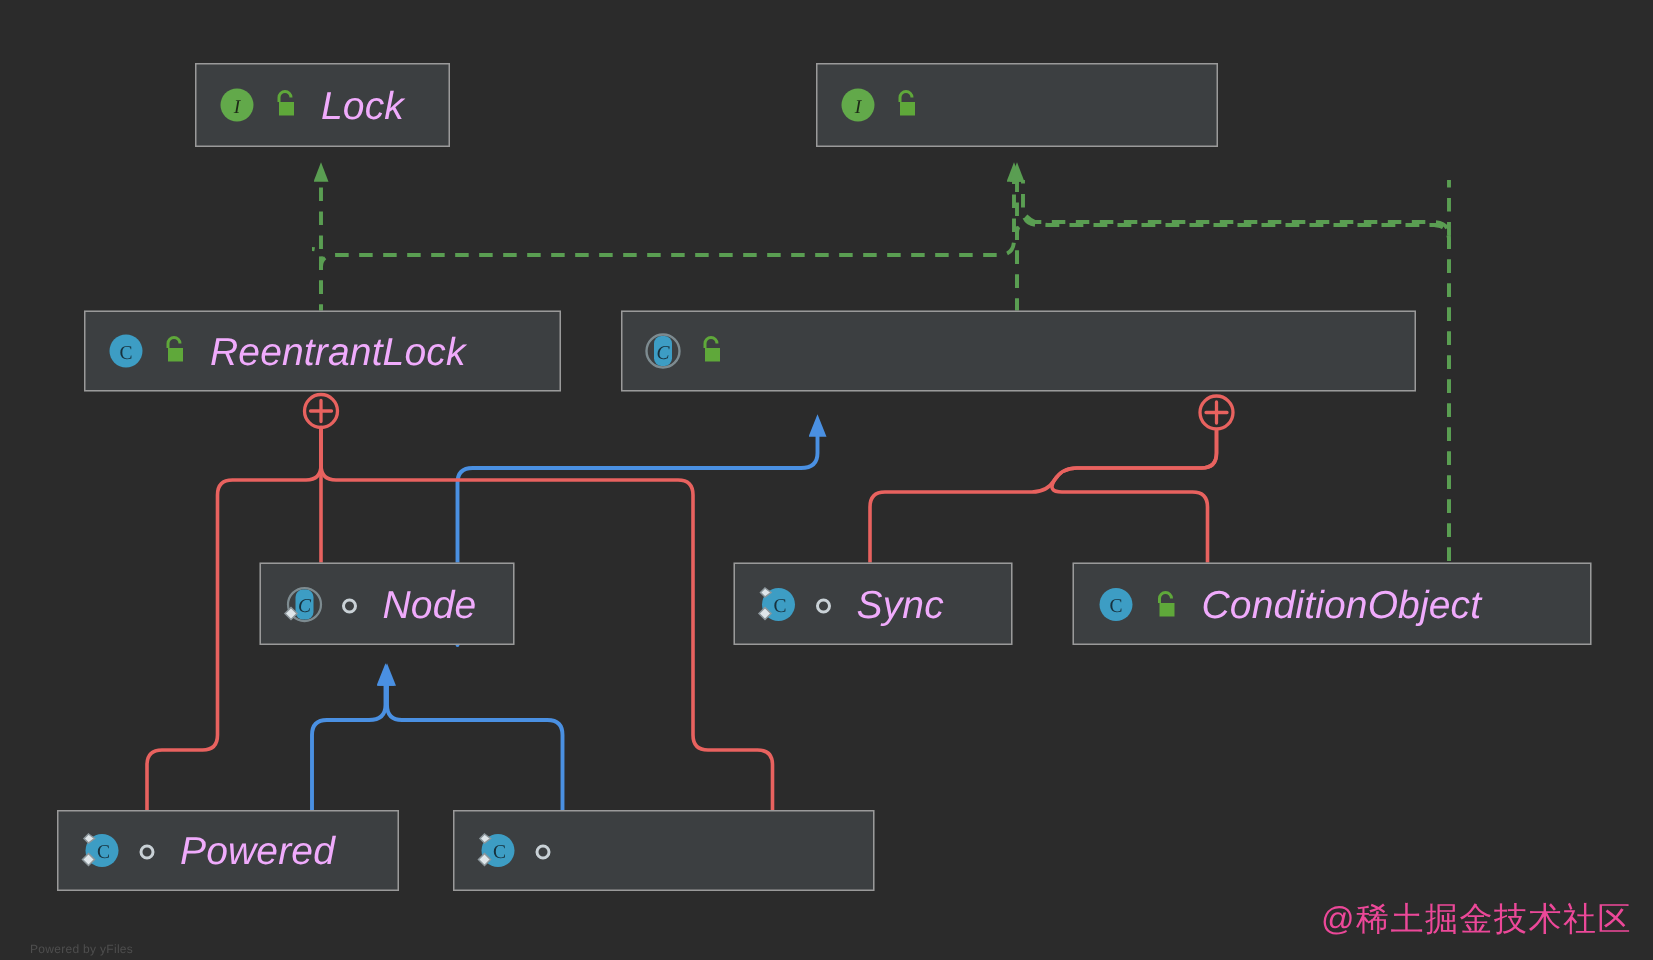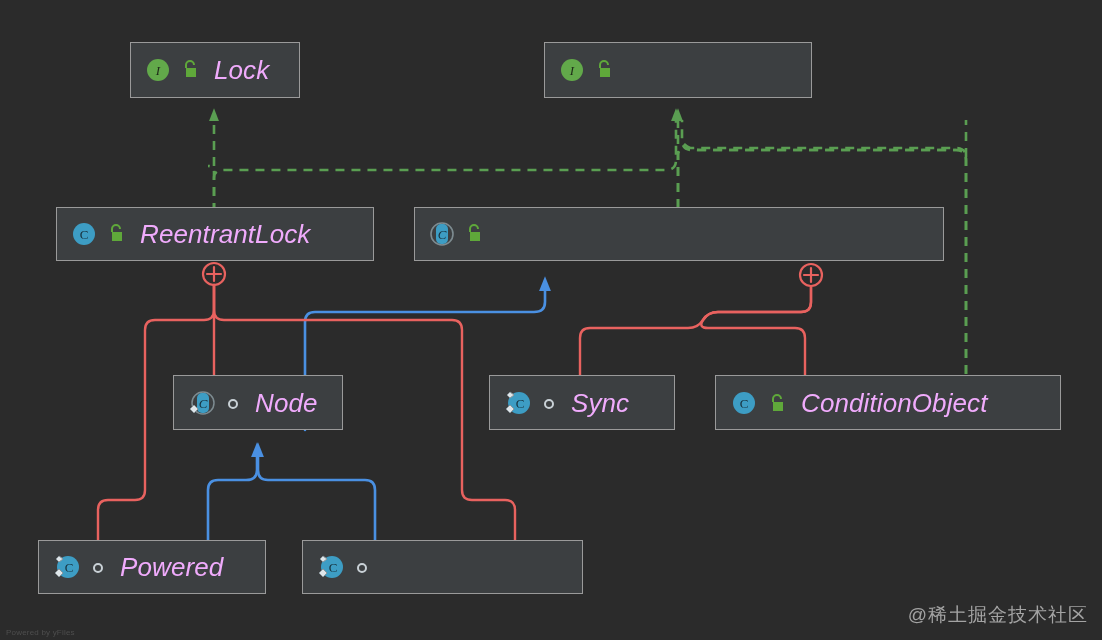--- a/index.html
+++ b/index.html
@@ -46,33 +46,33 @@
     letter-spacing: 0.1px;
     font-style: italic;
   }
   .ico {
     display: block;
     flex: 0 0 auto;
   }
   .ico.vis { margin-left: 9px; }
   .watermark-left {
     position: absolute;
-    left: 6px;
+    left: 20px;
     bottom: 3px;
     font-size: 8px;
     color: #4e4e4e;
     letter-spacing: 0.2px;
     z-index: 6;
   }
   .watermark-right {
     position: absolute;
     right: 14px;
     bottom: 12px;
-    font-size: 19px;
-    color: #a3a3a3;
+    font-size: 22px;
+    color: #ec4899;
     letter-spacing: 1px;
     z-index: 6;
   }
 </style>
 </head>
 <body>
 
 <div id="canvas">
 
   <svg id="edges" viewBox="0 0 1102 640" width="1102" height="640" xmlns="http://www.w3.org/2000/svg">

